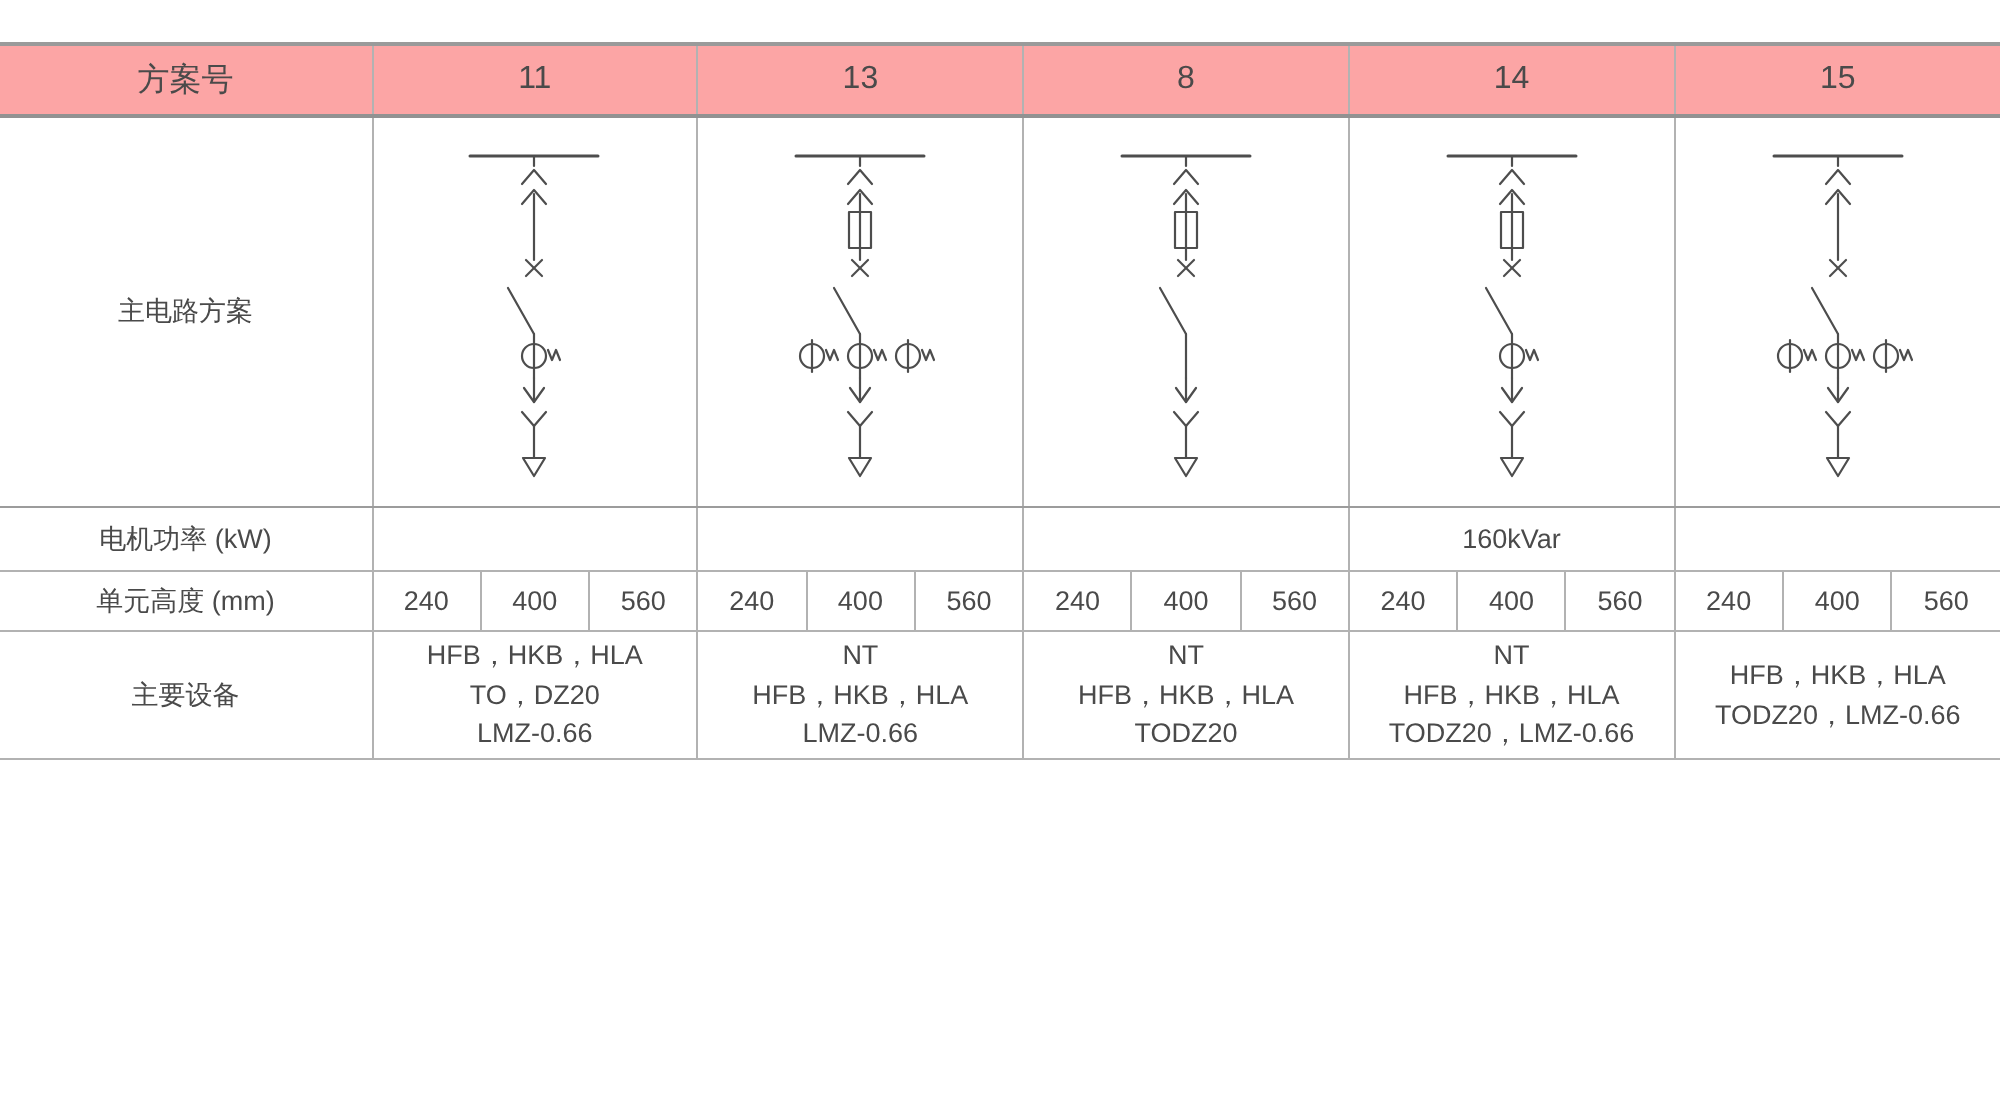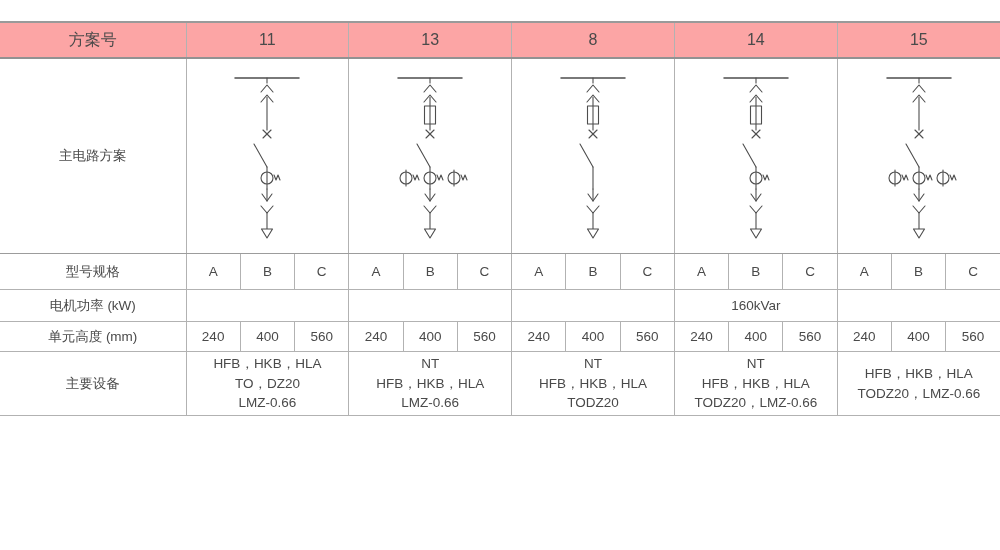--- a/index.html
+++ b/index.html
@@ -191,38 +191,20 @@
               <polyline points="91,105 93,110 95,105 97,110"></polyline>
               <line x1="60" y1="119" x2="60" y2="131"></line>
               <polyline points="55,124 60,131 65,124"></polyline>
               <polyline points="54,136 60,143 66,136"></polyline>
               <line x1="60" y1="143" x2="60" y2="159"></line>
               <polygon points="54.5,159 65.5,159 60,168" fill="#ffffff"></polygon>
             </g>
           </svg>
         </td>
     </tr>
-    <tr class="row-model">
-      <td class="label-cell">型号规格</td>
-      <td>A</td>
-      <td>B</td>
-      <td>C</td>
-      <td>A</td>
-      <td>B</td>
-      <td>C</td>
-      <td>A</td>
-      <td>B</td>
-      <td>C</td>
-      <td>A</td>
-      <td>B</td>
-      <td>C</td>
-      <td>A</td>
-      <td>B</td>
-      <td>C</td>
-    </tr>
     <tr class="row-power">
       <td class="label-cell">电机功率 (kW)</td>
       <td colspan="3"></td>
       <td colspan="3"></td>
       <td colspan="3"></td>
       <td colspan="3">160kVar</td>
       <td colspan="3"></td>
     </tr>
     <tr class="row-height">
       <td class="label-cell">单元高度 (mm)</td>

